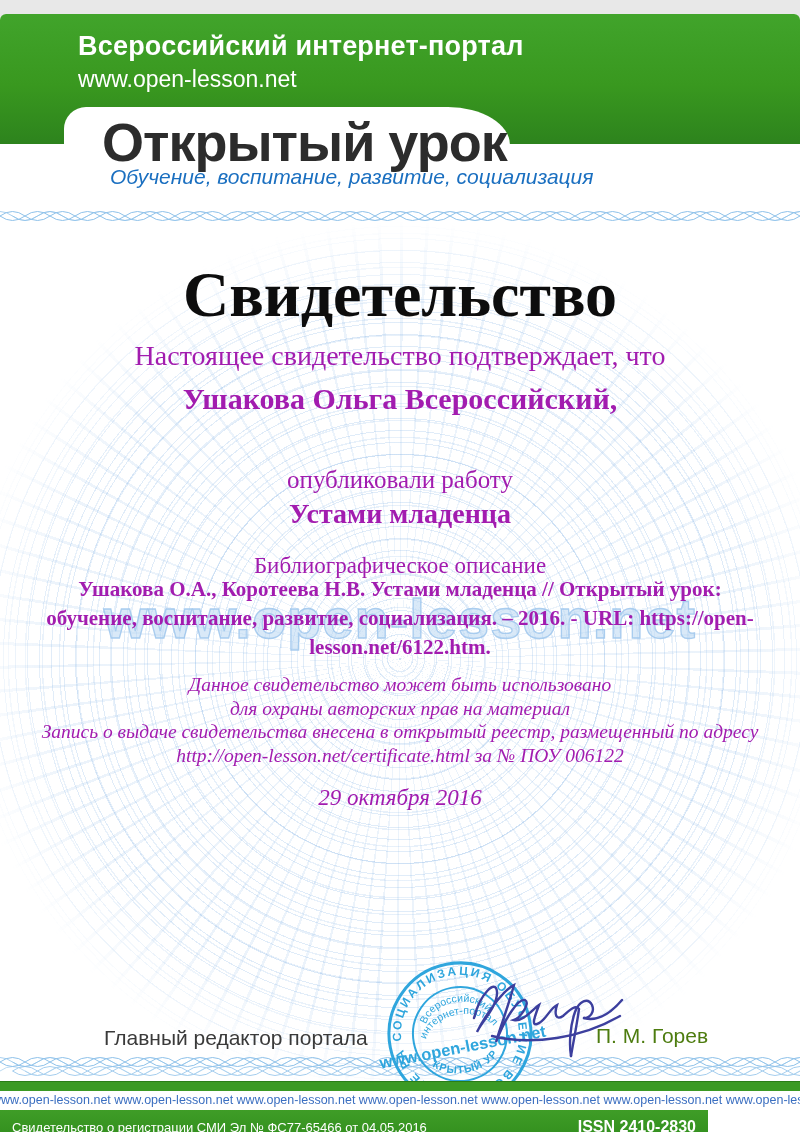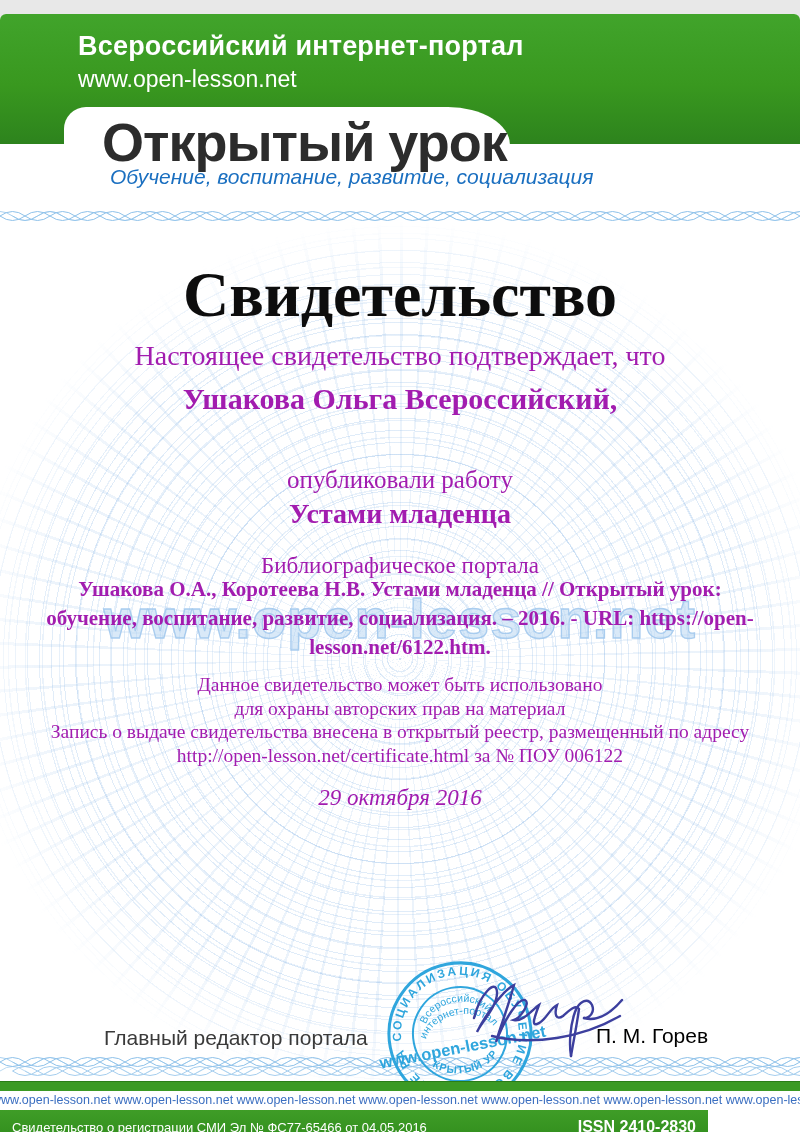--- a/index.html
+++ b/index.html
@@ -39,25 +39,25 @@
   }
   
   .cert{font-family:"Liberation Serif",serif;color:#a21caf;text-align:center;position:absolute;left:0;width:800px;}
   .cert-title{top:244px;font-size:64px;font-weight:bold;color:#0d0d0d;}
   .cert-intro{top:326px;font-size:28px;}
   .cert-names{top:366px;font-size:30px;font-weight:bold;line-height:37px;}
   .cert-action{top:452px;font-size:25px;}
   .cert-work{top:484px;font-size:28px;font-weight:bold;}
   .cert-biblabel{top:539px;font-size:23px;}
   .cert-citation{top:561px;font-size:21px;font-weight:bold;line-height:29px;padding:0 45px;width:710px;}
-  .cert-usage{top:659px;font-size:19.5px;line-height:23.5px;}
+  .cert-usage{top:659px;font-size:19.5px;line-height:23.5px;font-style:italic;}
   .cert-date{top:771px;font-size:23px;font-style:italic;}
   
   .role-label{position:absolute;top:1012px;left:104px;font-size:21px;color:#3a3a3a;}
-  .editor-name{position:absolute;top:1010px;left:596px;font-size:21px;color:#000000;text-align:center;}
+  .editor-name{position:absolute;top:1010px;left:596px;font-size:21px;color:#4d7c0f;text-align:center;}
   .stamp-wrap{position:absolute;top:932px;left:372px;width:176px;height:176px;transform:rotate(-11deg);opacity:.93;}
   .signature-wrap{position:absolute;top:938px;left:462px;width:170px;height:115px;}
   
   .footer{position:absolute;bottom:0;left:0;width:800px;height:65px;}
   .footer-strip-top{position:absolute;top:0;left:0;width:800px;height:10px;background:#3b9a24;border-top:1px solid #2a7d17;}
   .footer-urlband{position:absolute;top:10px;left:0;width:800px;height:19px;background:#fff;overflow:hidden;}
   .footer-urlband span{position:absolute;top:2px;left:-8px;white-space:nowrap;font-size:12.5px;color:#3b6fc0;}
   .footer-main{position:absolute;top:29px;left:0;width:708px;height:36px;
     background:linear-gradient(180deg,#3f9d27 0%,#2e8a1b 100%);}
   .footer-reg{position:absolute;top:10px;left:12px;font-size:13px;color:#fff;}
@@ -100,21 +100,21 @@
 
   <div class="watermark">www.open-lesson.net</div>
 
   <div class="cert cert-title">Свидетельство</div>
   <div class="cert cert-intro">Настоящее свидетельство подтверждает, что</div>
   <div class="cert cert-names">
     <div>Ушакова Ольга Всероссийский,</div>
   </div>
   <div class="cert cert-action">опубликовали работу</div>
   <div class="cert cert-work">Устами младенца</div>
-  <div class="cert cert-biblabel">Библиографическое портала</div>
+  <div class="cert cert-biblabel">Библиографическое описание</div>
   <div class="cert cert-citation">Ушакова О.А., Коротеева Н.В. Устами младенца // Открытый урок: обучение, воспитание, развитие, социализация. – 2016. - URL: https://open-lesson.net/6122.htm.</div>
   <div class="cert cert-usage">
     <div>Данное свидетельство может быть использовано</div>
     <div>для охраны авторских прав на материал</div>
     <div>Запись о выдаче свидетельства внесена в открытый реестр, размещенный по адресу</div>
     <div>http://open-lesson.net/certificate.html за № ПОУ 006122</div>
   </div>
   <div class="cert cert-date">29 октября 2016</div>
 
   <svg class="waveband" style="top:1036px" width="800" height="34">

